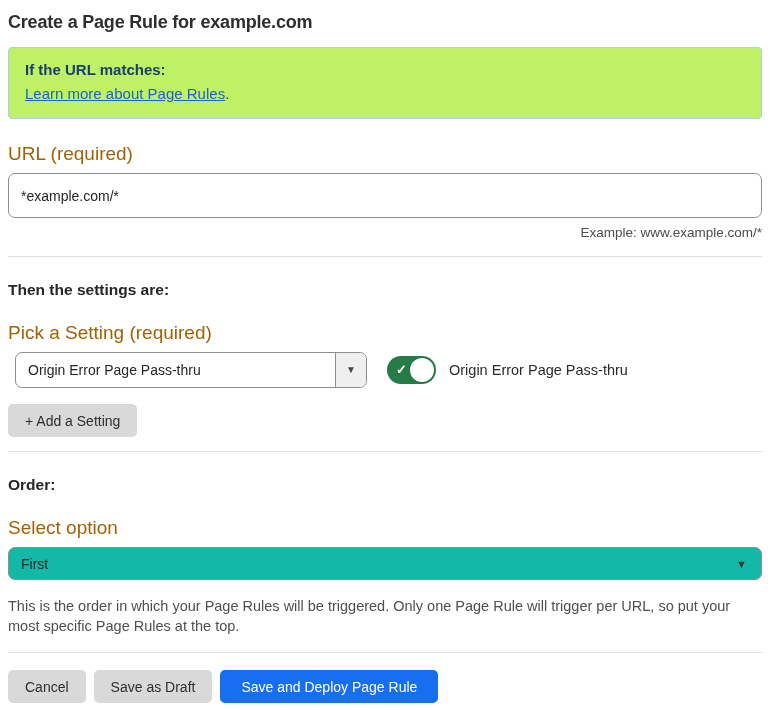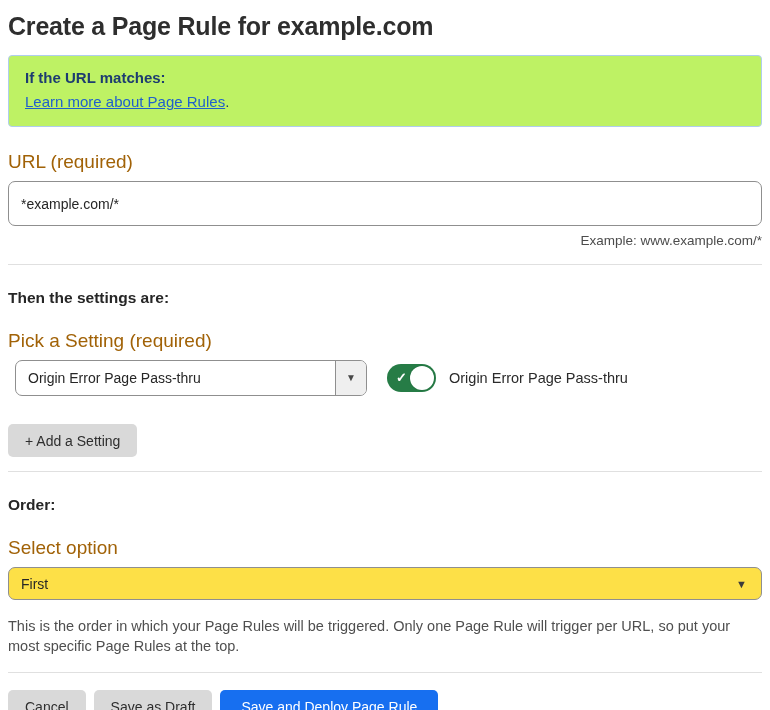--- a/index.html
+++ b/index.html
@@ -8,21 +8,21 @@
     width: 770px;
     height: 710px;
     padding: 8px;
     background: #ffffff;
     font-family: "Liberation Sans", sans-serif;
     color: #363636;
     overflow: hidden;
   }
 
   .page-title {
-    font-size: 25px;
+    font-size: 18px;
     font-weight: 700;
     color: #2e2e2e;
     letter-spacing: -0.2px;
     margin: 4px 0 14px;
   }
 
   .info-box {
     background: #bef264;
     border: 1px solid #b0cdee;
     border-radius: 4px;
@@ -167,29 +167,29 @@
     border: none;
     border-radius: 5px;
     height: 33px;
     padding: 0 17px;
     cursor: pointer;
     white-space: nowrap;
   }
   .btn-gray { background: #d9d9d9; color: #2e2e2e; }
   .btn-blue { background: #176ff0; color: #ffffff; padding: 0 21px; }
 
-  .add-setting { margin-top: 28px; }
+  .add-setting { margin-top: 16px; }
 
   .select-box {
     position: relative;
     width: 100%;
     height: 33px;
     border: 1px solid #8f8f8f;
     border-radius: 7px;
-    background: #fde047;
+    background: #14b8a6;
     display: flex;
     align-items: center;
     padding: 0 30px 0 12px;
     font-size: 14px;
     color: #262626;
     cursor: pointer;
   }
   .select-box .caret {
     position: absolute;
     right: 14px;

